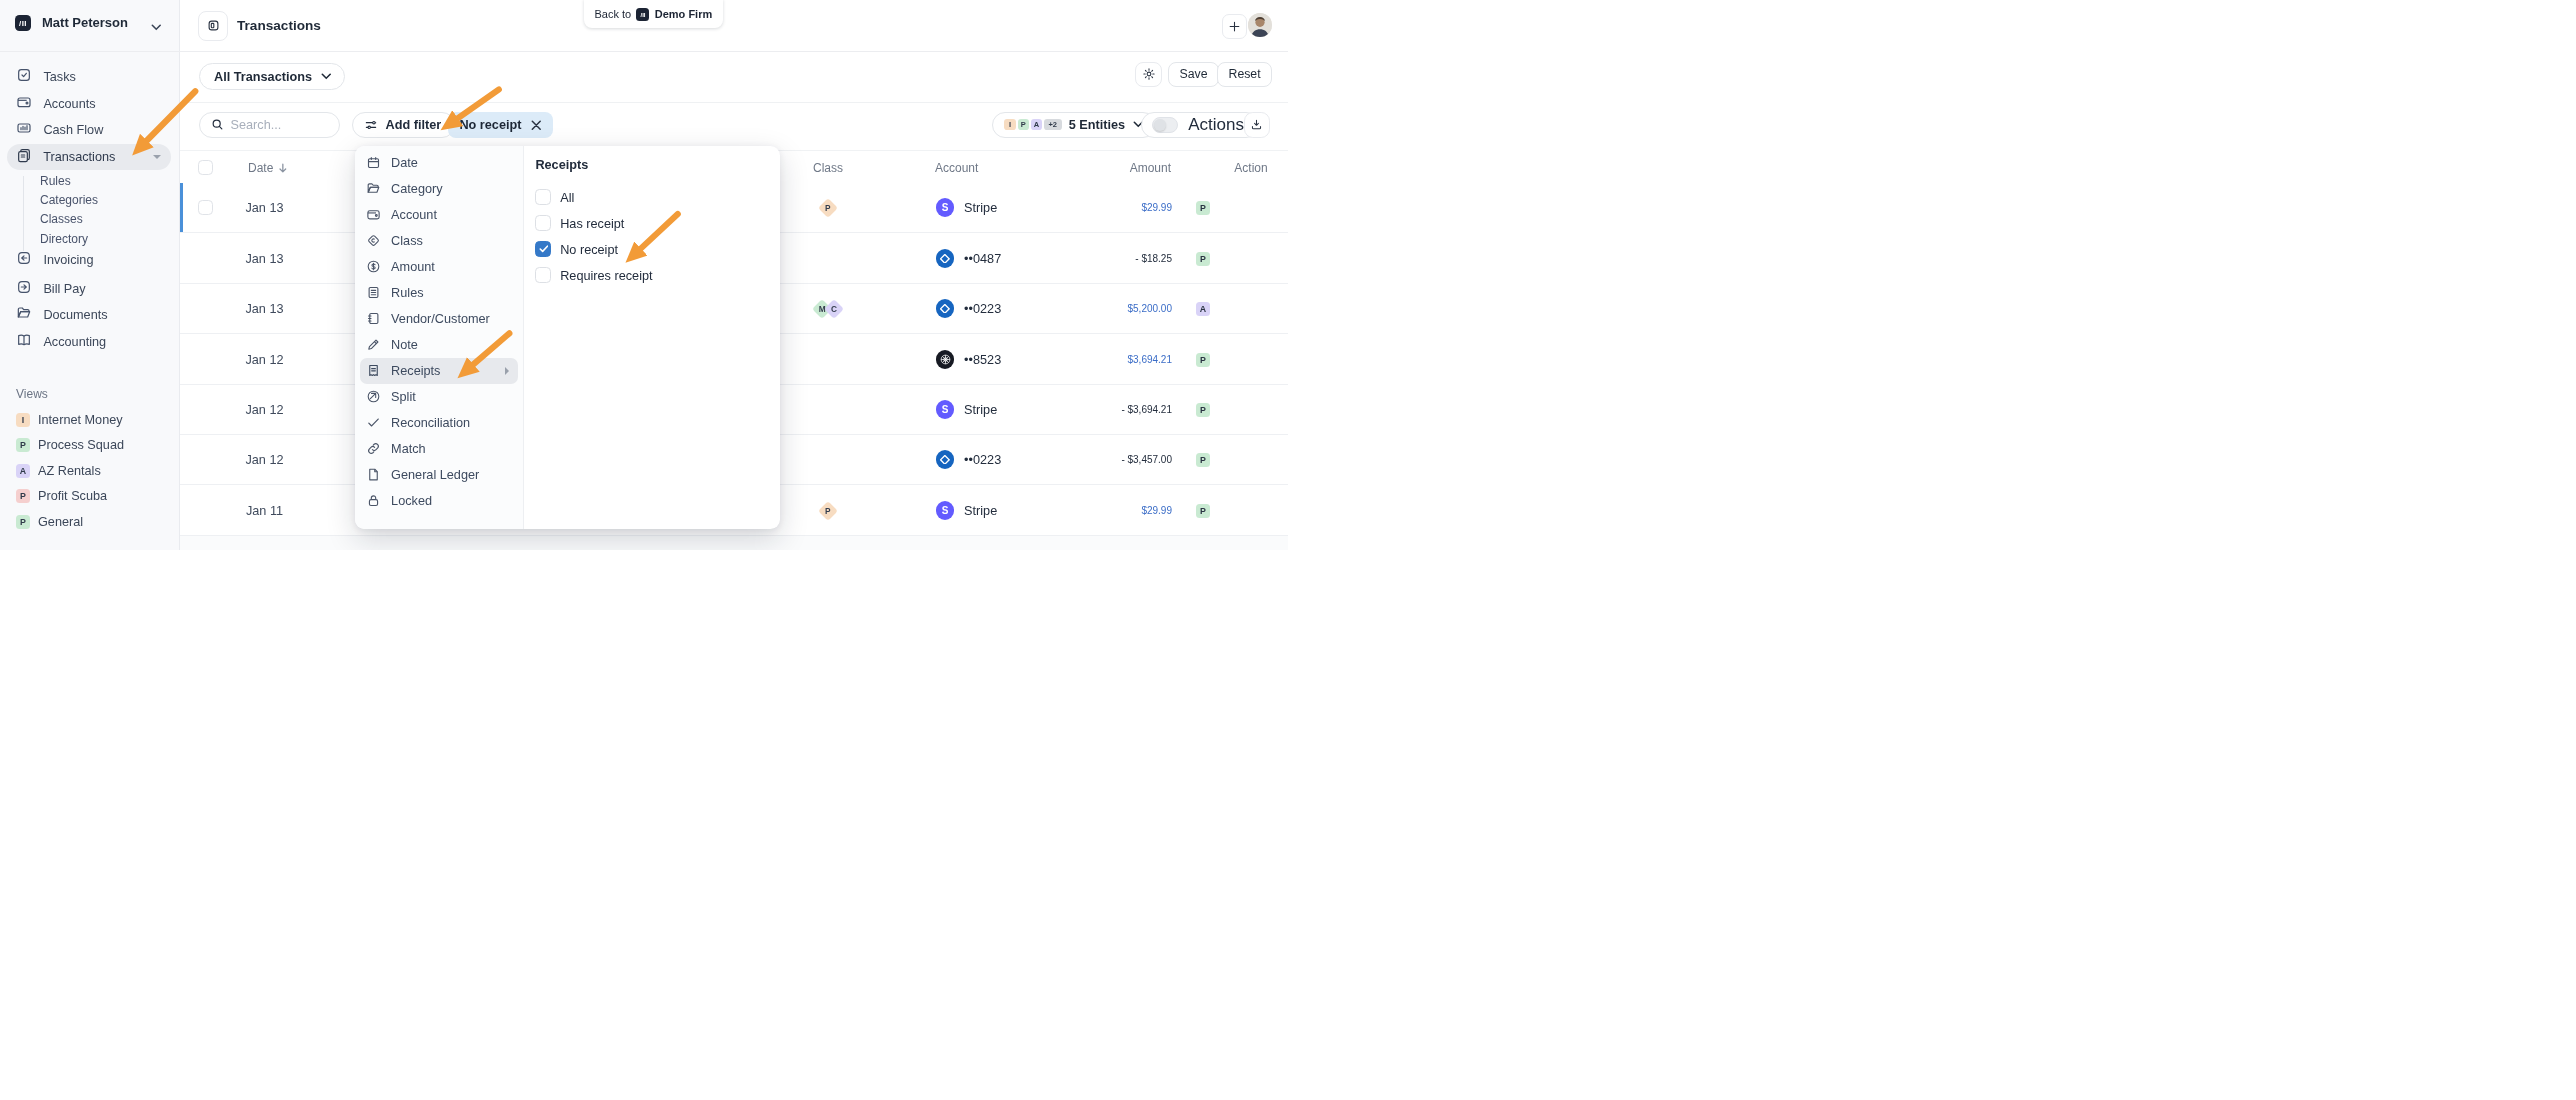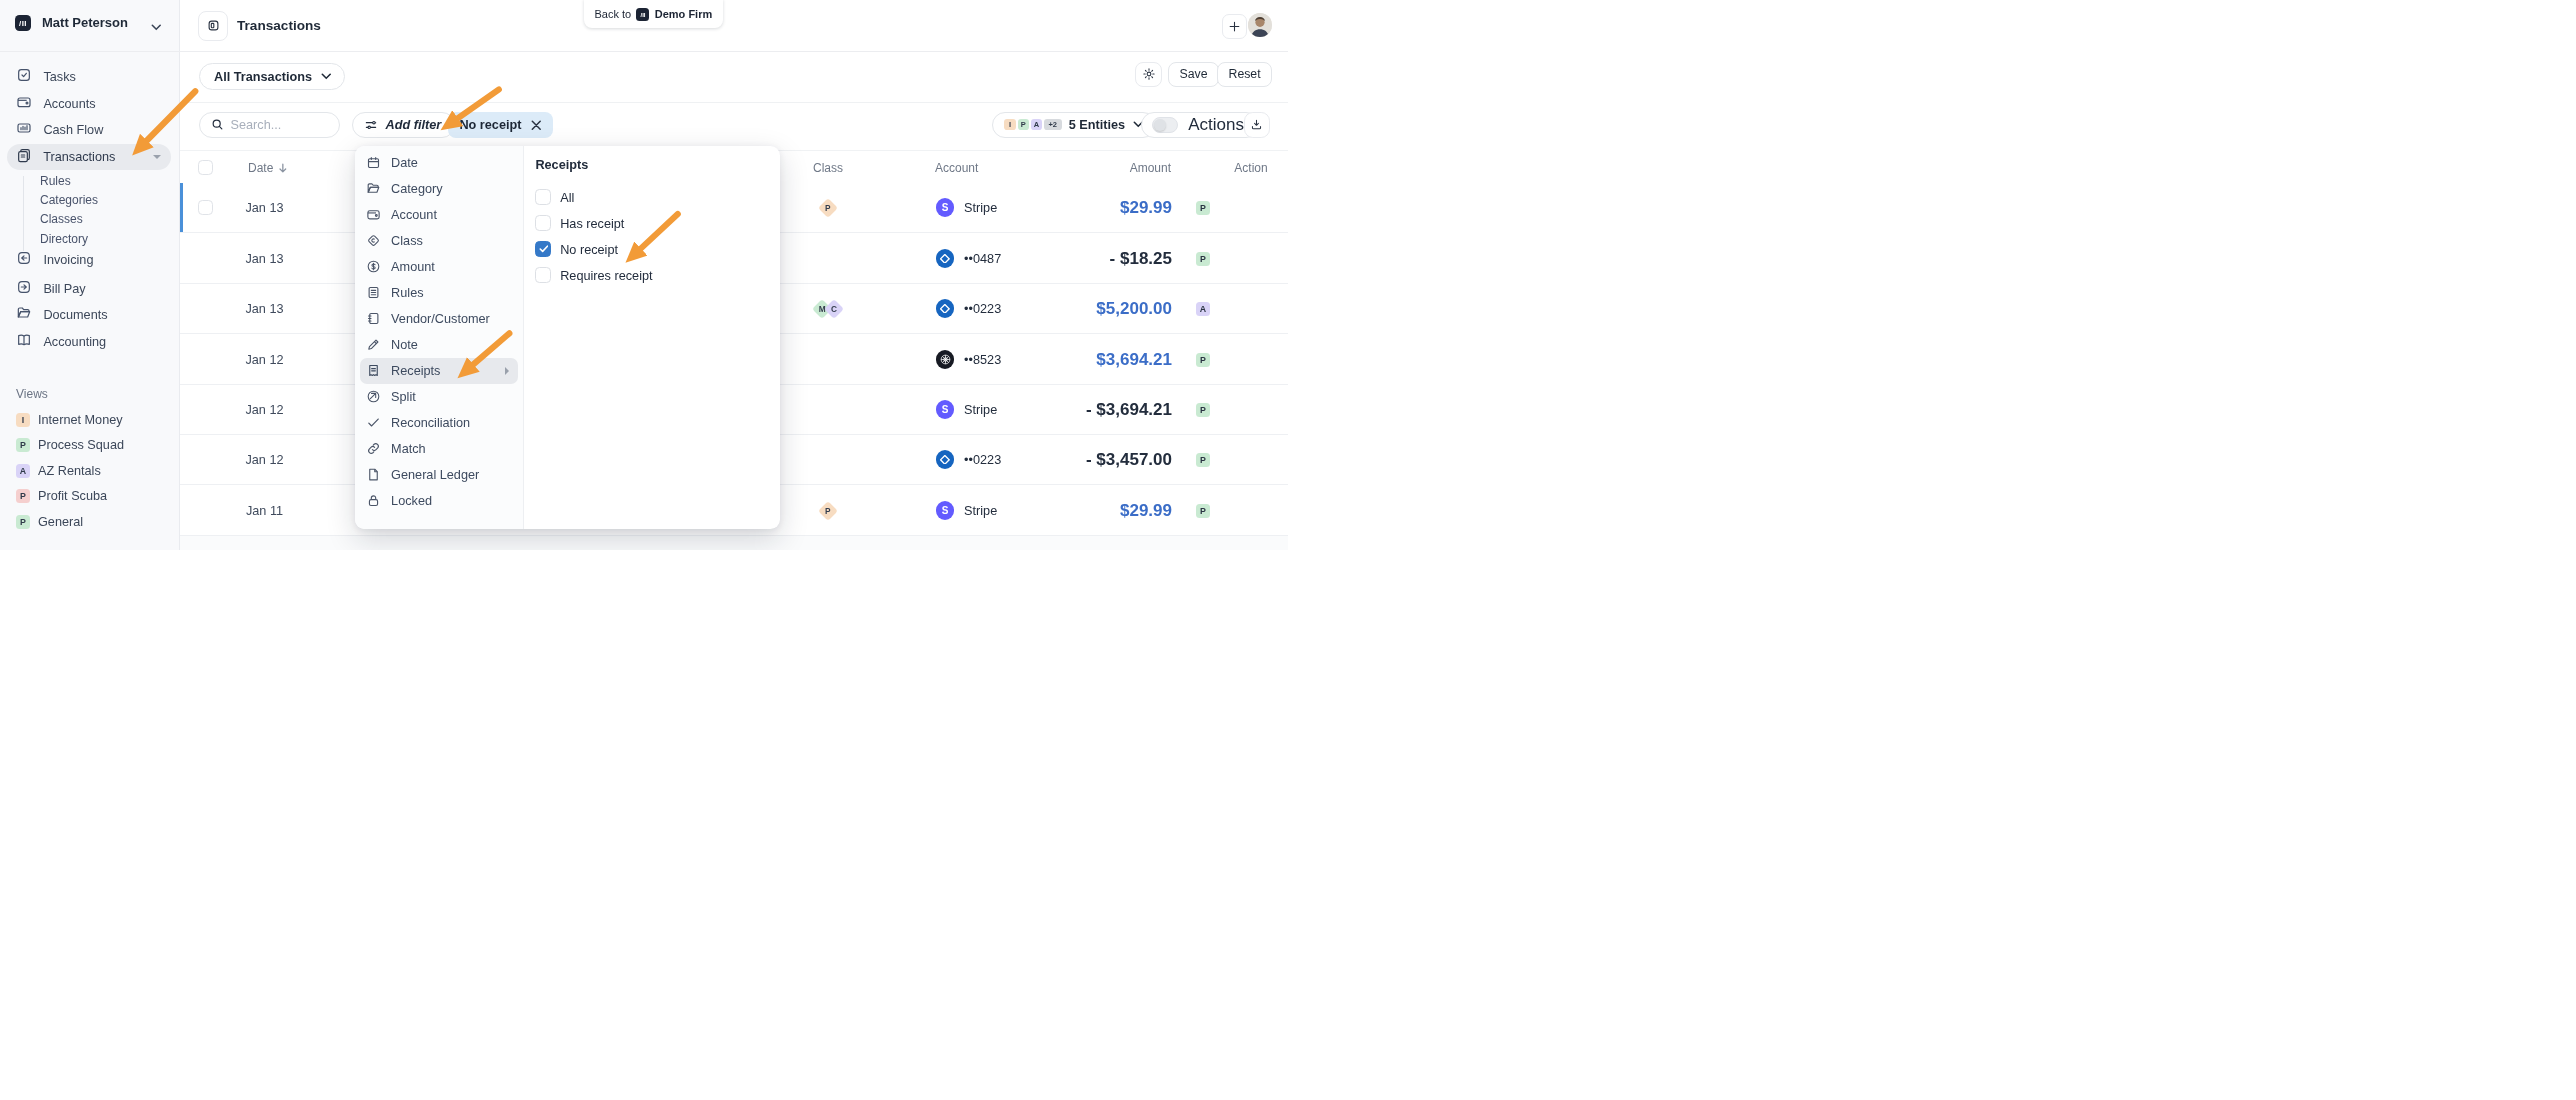--- a/index.html
+++ b/index.html
@@ -39,42 +39,42 @@
   .pill-alltx { position:absolute; left:199px; top:63px; height:27px; border-radius:14px; gap:8.8px; padding:0 12.3px 0 14px; font-size:12.7px; font-weight:700; color:#1f2937; }
   .btn-gear { position:absolute; left:1135px; top:62px; width:27px; height:24.6px; border-radius:8px; }
   .btn { border:0.9px solid #e3e6ea; background:#fff; border-radius:8px; height:24.6px; display:flex; align-items:center; padding:0 10.5px; font-size:12.3px; color:#1f2937; }
   .btn-save { position:absolute; left:1168px; top:62px; }
   .btn-reset { position:absolute; left:1217px; top:62px; }
 
   
   .search { position:absolute; left:199px; top:112px; width:141px; height:25.5px; border:0.9px solid #e3e6ea; border-radius:13px; background:#fff; display:flex; align-items:center; gap:7px; padding-left:10.5px; }
   .search input { border:none; outline:none; width:97px; font-size:12.7px; color:#3c4759; background:transparent; font-family:inherit; }
   .search input::placeholder { color:#a8afbb; }
-  .addfilter { position:absolute; left:352px; top:112px; height:25.5px; border-radius:13px; gap:8px; padding:0 13px 0 10.5px; font-size:12.7px; font-weight:600; color:#222c3c;font-style:italic; }
+  .addfilter { position:absolute; left:352px; top:112px; height:25.5px; border-radius:13px; gap:8px; padding:0 13px 0 10.5px; font-size:12.7px; font-weight:600; color:#222c3c; }
   .chip { position:absolute; left:448px; top:112px; height:25.5px; border-radius:8px; background:#dcebf8; display:flex; align-items:center; gap:9.7px; padding:0 11.4px; font-size:12.7px; font-weight:600; color:#1d2736; }
   .entities { position:absolute; left:992px; top:112px; height:25.5px; border-radius:13px; padding:0 11.4px; }
   .ebadge { width:11.4px; height:11.4px; border-radius:3.1px; font-size:7.5px; font-weight:700; color:#303a4a; display:flex; align-items:center; justify-content:center; margin-right:1.8px; }
   .ebadge.wide { width:17.6px; }
   .entities-label { margin-left:5.3px; font-size:12.7px; font-weight:700; color:#1f2937; margin-right:8px; }
   .actions { position:absolute; left:1141px; top:112px; height:25.5px; border-radius:13px; gap:10.5px; padding:0 14px 0 9.7px; font-size:17px; color:#222c3c; }
   .toggle { width:26px; height:16px; border-radius:8px; background:#eceef1; border:0.9px solid #e0e3e8; position:relative; }
   .toggle .knob { position:absolute; left:0.9px; top:0.9px; width:12.3px; height:12.3px; border-radius:50%; background:#dfe2e6; box-shadow:0 0.9px 1.8px rgba(0,0,0,.15); }
   .download { position:absolute; left:1244px; top:112px; width:25.5px; height:25.5px; border-radius:8.8px; }
 
   
   .thead { position:absolute; font-size:12px; color:#6f7887; }
   .checkbox { width:15px; height:15px; border-radius:4.4px; border:0.9px solid #e0e3e8; background:#fff; }
   .row { position:absolute; left:180px; width:1108px; height:50px; border-bottom:0.9px solid #eef0f3; background:#fff; }
   .cell { position:absolute; top:0; height:100%; display:flex; align-items:center; }
   .sel-bar { position:absolute; left:0; top:0; width:2.6px; height:100%; background:#4a90d9; }
   .c-check { left:18.4px; }
   .c-date { left:53px; width:63px; justify-content:center; font-size:12.7px; color:#3f4a5c; }
   .c-class { left:617px; width:62px; justify-content:center; }
   .c-account { left:756px; gap:9.7px; font-size:12.7px; color:#232d3d; }
-  .c-amount { left:874px; width:118px; justify-content:flex-end; font-size:17px; font-weight:700; }
+  .c-amount { left:874px; width:118px; justify-content:flex-end; font-size:10px; font-weight:400; }
   .amt-pos { color:#3b6dc7; } .amt-neg { color:#232d3d; }
   .c-entity { left:1016px; }
   .entbadge { width:14px; height:14px; border-radius:3.5px; font-size:8.8px; font-weight:600; color:#2b3443; display:flex; align-items:center; justify-content:center; }
   .diamond { width:14px; height:14px; border-radius:3.1px; transform:rotate(45deg); display:flex; align-items:center; justify-content:center; }
   .diamond span { transform:rotate(-45deg); font-size:8.3px; font-weight:700; color:#333d4d; }
   .diamond + .diamond { margin-left:-1.8px; }
   .acct-icon { width:18.4px; height:18.4px; border-radius:50%; display:flex; align-items:center; justify-content:center; flex:none; }
   .foot-strip { position:absolute; left:180px; top:536px; width:1108px; height:14px; background:#fafbfc; }
 
   

